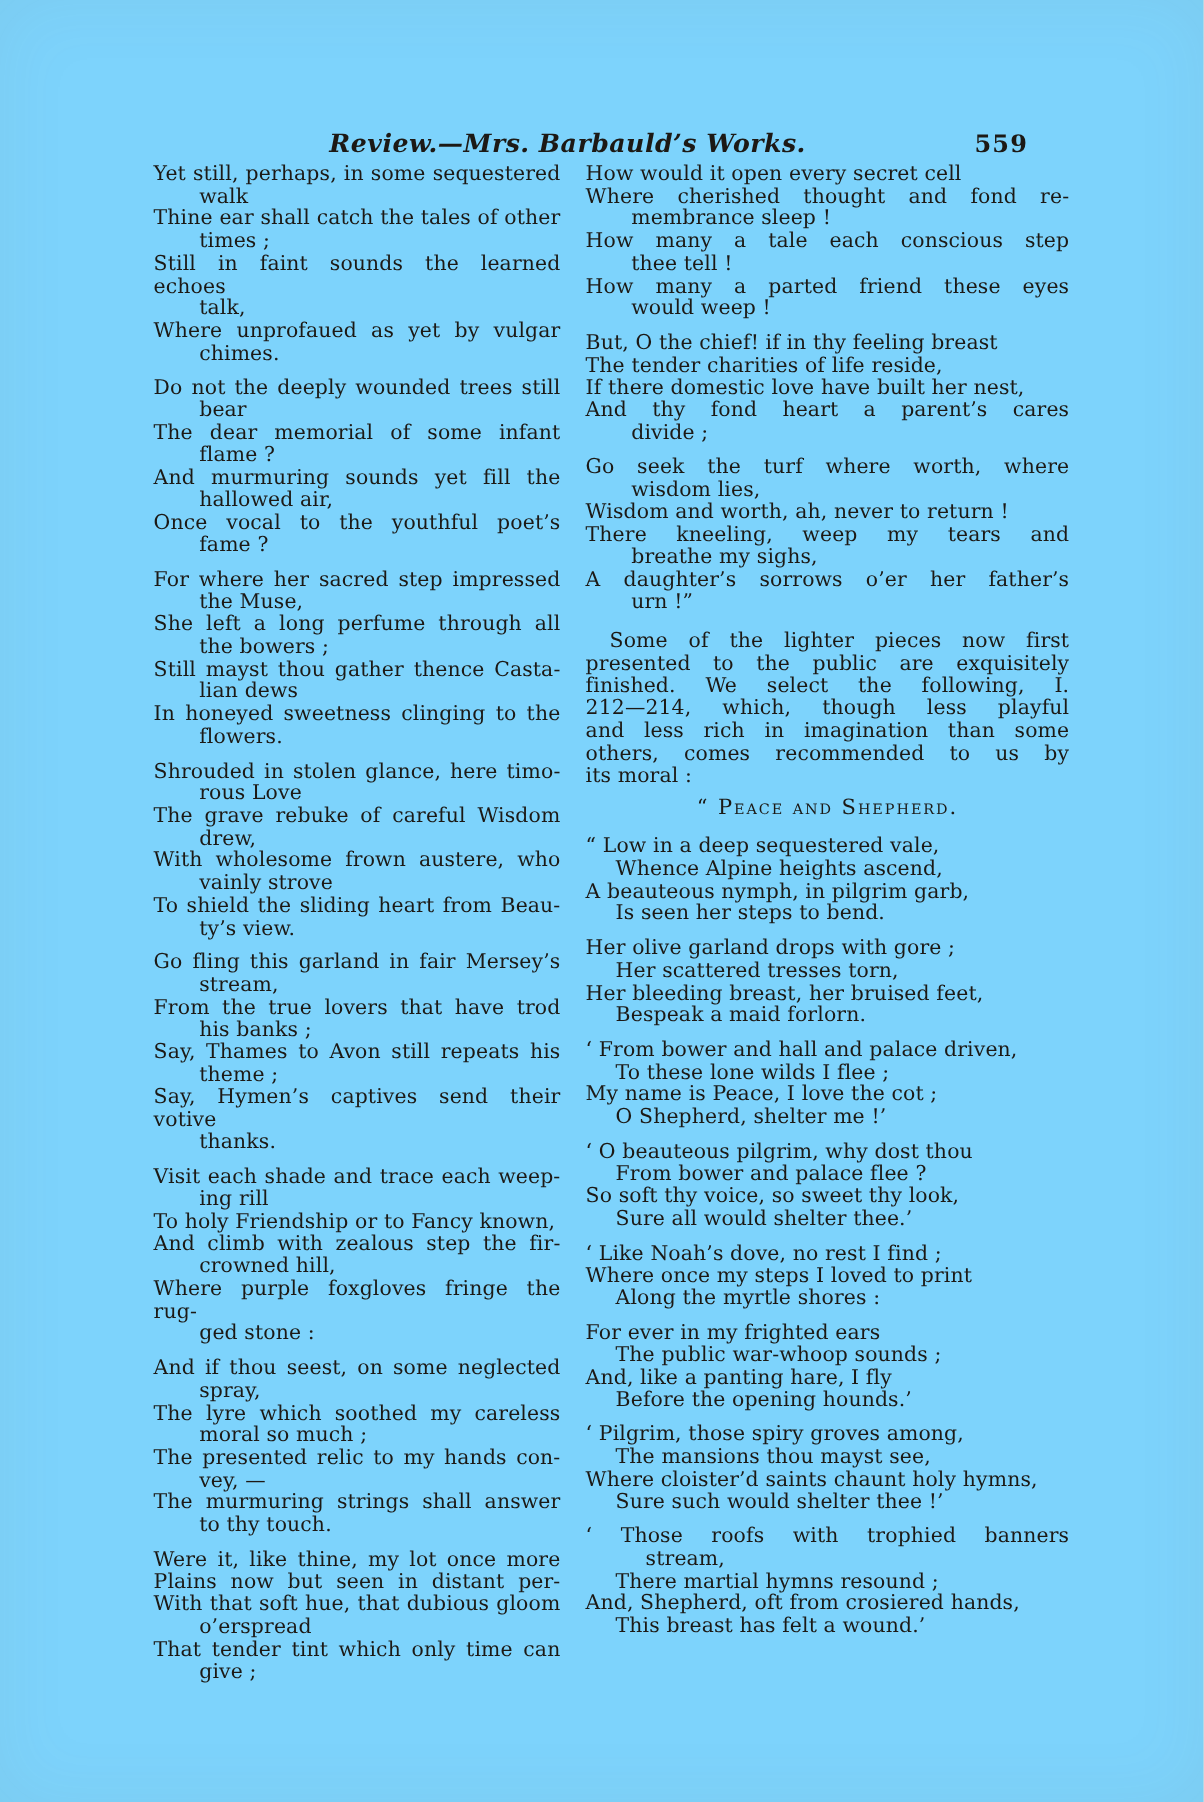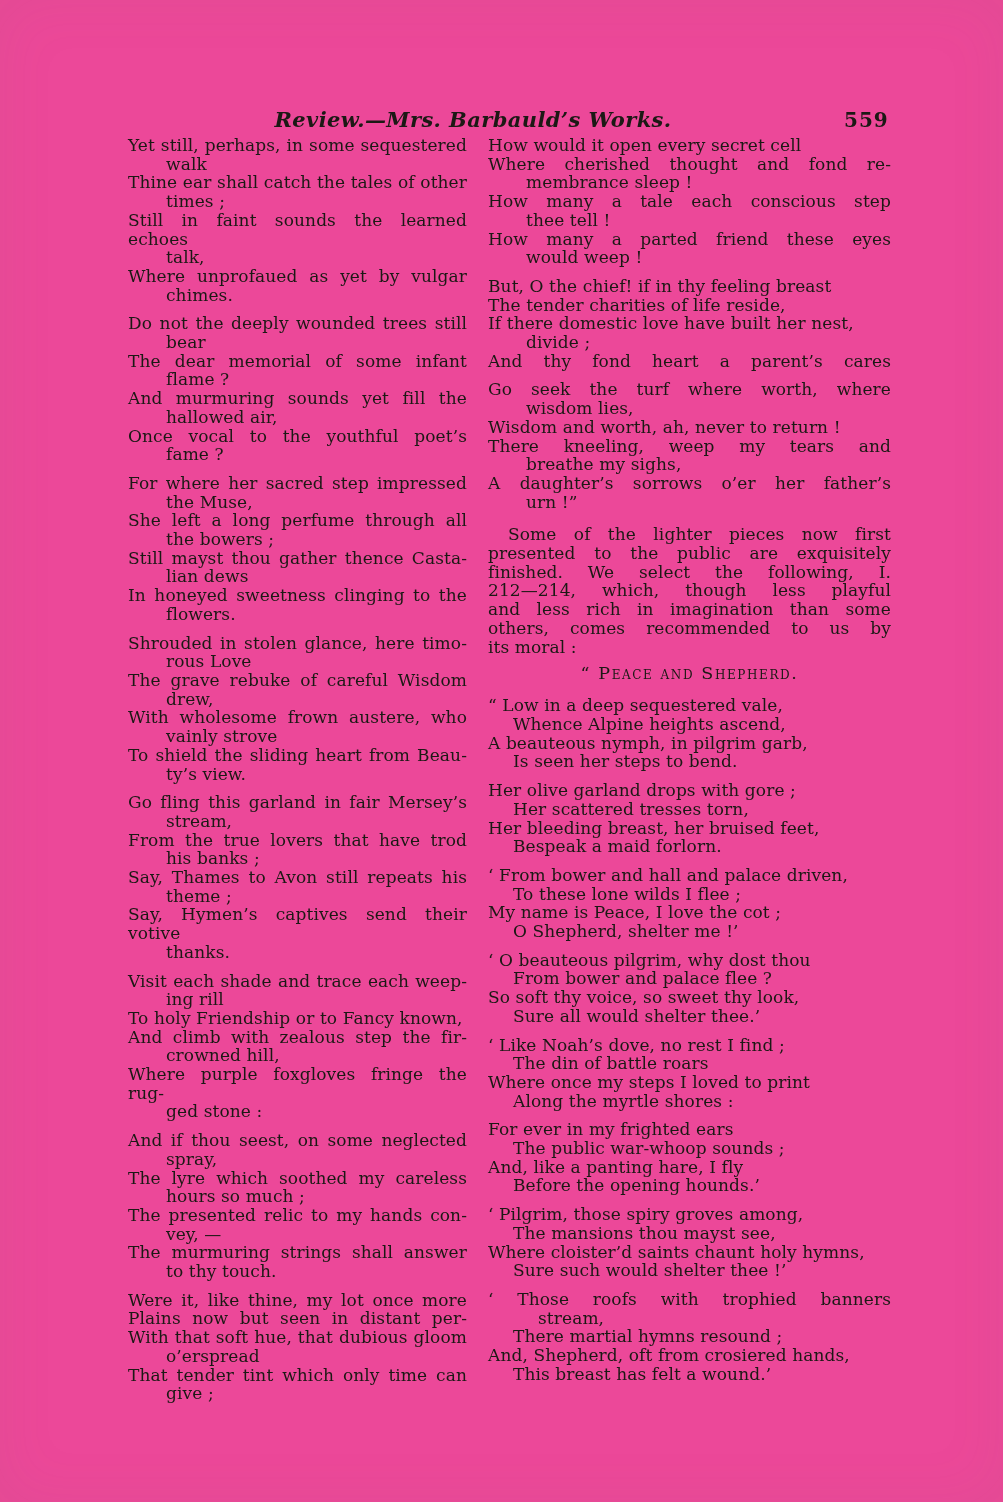--- a/index.html
+++ b/index.html
@@ -1,33 +1,33 @@
 <!DOCTYPE html>
 <html><head>
 <meta charset="utf-8">
 <style>
   * { margin:0; padding:0; box-sizing:border-box; }
   html,body { background:#e7e4dc; }
   .page {
     position:relative;
     width:1003px; height:1502px;
-    background:#ec4899;
+    background:#7dd3fc;
     font-family:"DejaVu Serif","Liberation Serif",serif;
     color:#1c1915;
     overflow:hidden;
     box-shadow: inset 0 0 60px rgba(120,110,90,0.08);
   }
   .header { position:absolute; top:107px; left:0; width:100%; height:32px; }
   .header-title {
     position:absolute; left:473px; top:0; transform:translateX(-50%);
     font-style:italic; font-weight:bold; font-size:21px; letter-spacing:0.4px;
     white-space:nowrap;
   }
   .page-number {
-    position:absolute; left:844px; top:1px;
+    position:absolute; left:812px; top:1px;
     font-weight:bold; font-size:20px; letter-spacing:1px;
   }
   .columns {
     position:absolute; top:136px; left:128px;
     display:flex; gap:21px;
   }
   .col-left  { width:339px; }
   .col-right { width:403px; }
   .line {
     font-size:17px; line-height:18.7px; letter-spacing:0.1px;
@@ -124,21 +124,21 @@
           <div class="line i0">To holy Friendship or to Fancy known,</div>
           <div class="line i0 just">And climb with zealous step the fir-</div>
           <div class="line i1">crowned hill,</div>
           <div class="line i0 just">Where purple foxgloves fringe the rug-</div>
           <div class="line i1">ged stone :</div>
         </div>
         <div class="vblock hymn">
           <div class="line i0 just">And if thou seest, on some neglected</div>
           <div class="line i1">spray,</div>
           <div class="line i0 just">The lyre which soothed my careless</div>
-          <div class="line i1">hours so much ;</div>
+          <div class="line i1">moral so much ;</div>
           <div class="line i0 just">The presented relic to my hands con-</div>
           <div class="line i1">vey, —</div>
           <div class="line i0 just">The murmuring strings shall answer</div>
           <div class="line i1">to thy touch.</div>
         </div>
         <div class="vblock hymn">
           <div class="line i0 just">Were it, like thine, my lot once more</div>
           <div class="line i0 just">Plains now but seen in distant per-</div>
           <div class="line i0 just">With that soft hue, that dubious gloom</div>
           <div class="line i1">o’erspread</div>
@@ -153,22 +153,22 @@
           <div class="line i1">membrance sleep !</div>
           <div class="line i0 just">How many a tale each conscious step</div>
           <div class="line i1">thee tell !</div>
           <div class="line i0 just">How many a parted friend these eyes</div>
           <div class="line i1">would weep !</div>
         </div>
         <div class="vblock hymn">
           <div class="line i0">But, O the chief! if in thy feeling breast</div>
           <div class="line i0">The tender charities of life reside,</div>
           <div class="line i0">If there domestic love have built her nest,</div>
+          <div class="line i0 just">And thy fond heart a parent’s cares</div>
           <div class="line i1">divide ;</div>
-          <div class="line i0 just">And thy fond heart a parent’s cares</div>
         </div>
         <div class="vblock hymn">
           <div class="line i0 just">Go seek the turf where worth, where</div>
           <div class="line i1">wisdom lies,</div>
           <div class="line i0">Wisdom and worth, ah, never to return !</div>
           <div class="line i0 just">There kneeling, weep my tears and</div>
           <div class="line i1">breathe my sighs,</div>
           <div class="line i0 just">A daughter’s sorrows o’er her father’s</div>
           <div class="line i1">urn !”</div>
         </div>
@@ -201,21 +201,20 @@
           <div class="line i1">O Shepherd, shelter me !’</div>
         </div>
         <div class="vblock ballad">
           <div class="line i0">‘ O beauteous pilgrim, why dost thou</div>
           <div class="line i1">From bower and palace flee ?</div>
           <div class="line i0">So soft thy voice, so sweet thy look,</div>
           <div class="line i1">Sure all would shelter thee.’</div>
         </div>
         <div class="vblock ballad">
           <div class="line i0">‘ Like Noah’s dove, no rest I find ;</div>
-          <div class="line i1">The din of battle roars</div>
           <div class="line i0">Where once my steps I loved to print</div>
           <div class="line i1">Along the myrtle shores :</div>
         </div>
         <div class="vblock ballad">
           <div class="line i0">For ever in my frighted ears</div>
           <div class="line i1">The public war-whoop sounds ;</div>
           <div class="line i0">And, like a panting hare, I fly</div>
           <div class="line i1">Before the opening hounds.’</div>
         </div>
         <div class="vblock ballad">

